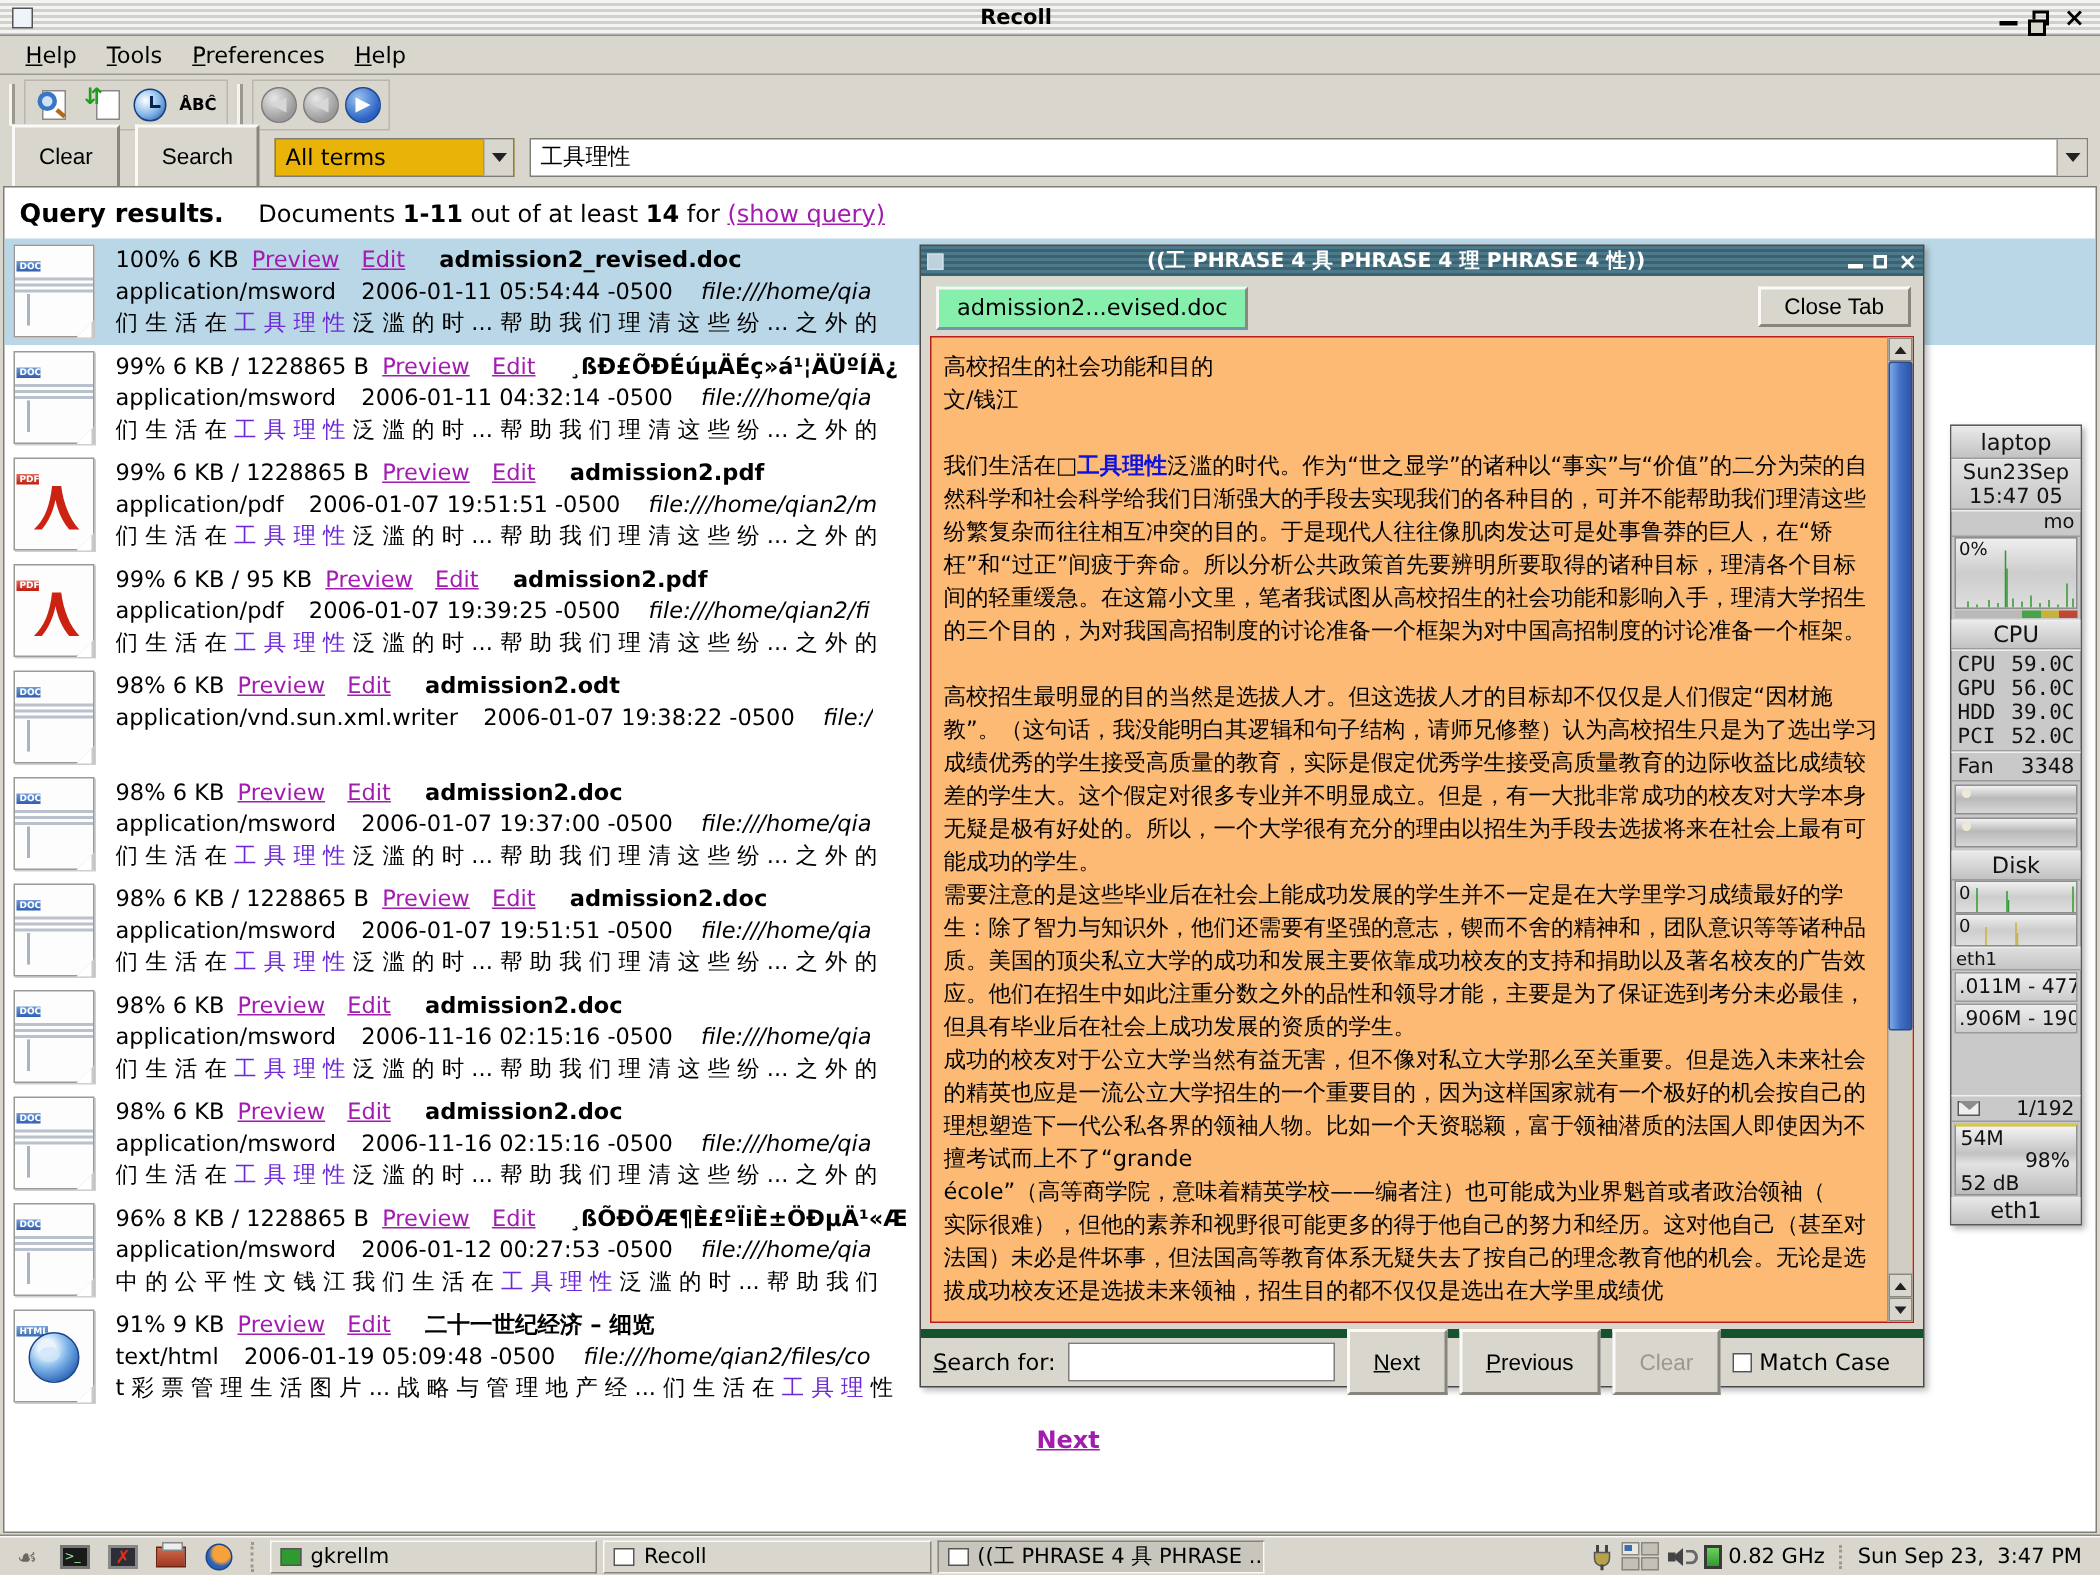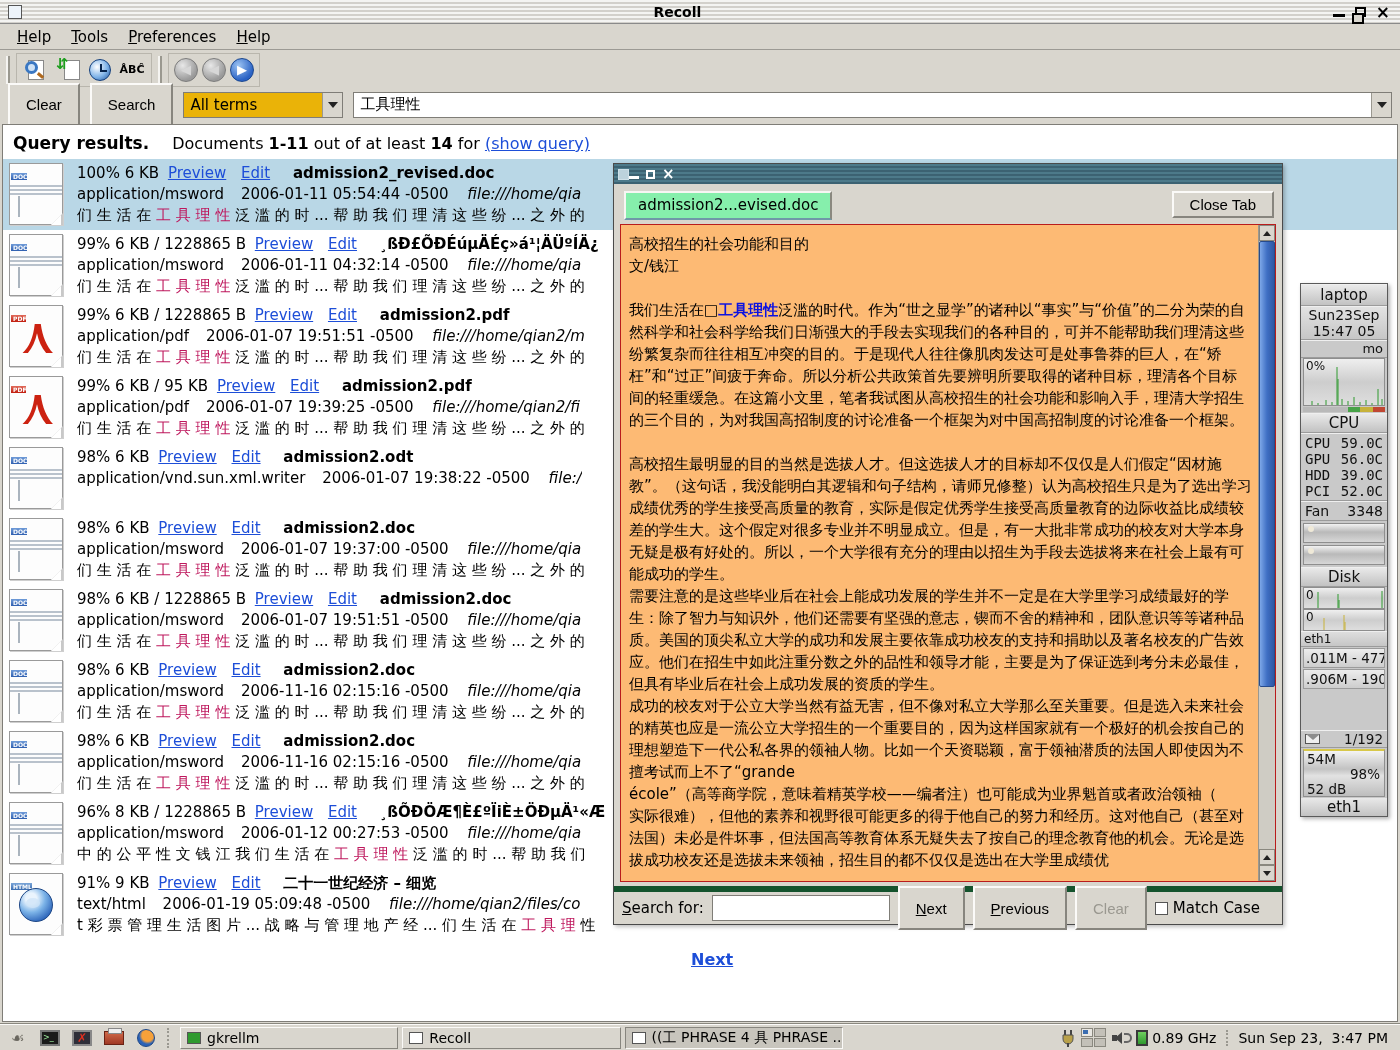--- a/index.html
+++ b/index.html
@@ -69,21 +69,21 @@
   .queryinput { flex:1; border:none; outline:none; font-size:15px; font-family:inherit; padding-left:6px; background:transparent; }
 
   
   .results {
     position:absolute; left:2px; top:124px; width:1396px; height:898px;
     background:#fff; border:1px solid #7f7d77; overflow:hidden; z-index:1;
   }
   .rheader { padding:8px 10px 6px 10px; font-size:16px; }
   .rheader .qr { font-weight:bold; font-size:17px; margin-right:18px; }
   .rheader b { font-weight:bold; }
-  .link { color:#1d4ed8; text-decoration:underline; cursor:pointer; }
+  .link { color:#a21caf; text-decoration:underline; cursor:pointer; }
   .rrow { display:flex; gap:12px; padding:4px 6px; min-height:71px; }
   .rrow.hl { background:#b9d7e6; }
   .ricon { width:56px; height:63px; position:relative; flex:none; }
   .pg { position:absolute; left:0; top:0; width:54px; height:62px; background:#fdfdfd; border:1px solid #9a9a9a; box-shadow:1px 1px 0 #cfcfcf; }
   .pg-head { height:9px; margin:1px; font-size:6px; font-weight:bold; color:#fff; padding-left:2px; line-height:9px; }
   .icon-doc .pg-head, .icon-odt .pg-head { background:linear-gradient(#6f9bd8,#2f5fb0); }
   .icon-pdf .pg-head { background:linear-gradient(#e06a5a,#c11d0e); }
   .icon-html .pg-head { background:linear-gradient(#7aa5d8,#3b6db0); }
   .pg-lines { padding:2px 4px; }
   .pg-lines i { display:block; height:2px; background:#b9c2cc; margin:2px 0; }
@@ -96,21 +96,21 @@
   .icon-html .globe::after { content:""; position:absolute; left:6px; top:9px; width:14px; height:10px; border-radius:50%; background:#cfe4f7; opacity:.75; }
   .pg-fold { position:absolute; right:-1px; bottom:-1px; width:0; height:0; border-left:12px solid transparent; border-bottom:12px solid #c8c8c8; }
   .pg-fold::after { content:""; position:absolute; left:-12px; top:2px; width:0; height:0; border-left:10px solid transparent; border-bottom:10px solid #fff; }
   .rtext { font-size:15px; line-height:21px; white-space:nowrap; overflow:hidden; }
   .r-title { font-weight:bold; margin-left:8px; }
   .r-score { margin-right:4px; }
   .rtext .link { margin-right:10px; }
   .r-mime { margin-right:12px; }
   .r-date { margin-right:14px; }
   .r-url { font-style:italic; }
-  .s-hl { color:#be185d; }
+  .s-hl { color:#6d28d9; }
   .pagenav { padding:10px 0 0 688px; font-size:16px; font-weight:bold; }
 
   
   .pwin {
     position:absolute; left:613px; top:163px; width:670px; height:762px; z-index:5;
     background:#d9d6ce; border:1px solid #4a4a4a; box-shadow:2px 2px 4px rgba(0,0,0,.25);
   }
   .ptitle {
     height:20px; background:repeating-linear-gradient(180deg,#4d7a8a 0 2px,#3c6272 2px 4px);
     display:flex; align-items:center; padding:0 4px; color:#fff;
@@ -592,20 +592,21 @@
       </span>
     </span>
   </div>
     </div>
   <div class="pagenav"><span class="link">Next</span></div>
 </div>
 
 <div class="pwin">
   <div class="ptitle">
     <span class="wicon"></span>
+    <span class="ptext">((工 PHRASE 4 具 PHRASE 4 理 PHRASE 4 性))</span>
     <span class="pbtns">
       <span class="pb-min"></span>
       <span class="pb-max"></span>
       <span class="pb-close">×</span>
     </span>
   </div>
   <div class="ptabrow">
     <span class="ptab">admission2...evised.doc</span>
     <span class="ptabspacer"></span>
     <button class="pbtn closetab">Close Tab</button>
@@ -765,17 +766,17 @@
         <i class="cur"></i>
         <i></i>
         <i></i>
         <i></i>
       </span>
     <span class="spk">
         <i></i>
       </span>
     <span class="freq">
         <span class="chipico"></span>
-        <span>0.89 GHz</span>
+        <span>0.82 GHz</span>
       </span>
   </span>
   <span class="clock">Sun Sep 23,  3:47 PM</span>
 </div>
 
 </body></html>

